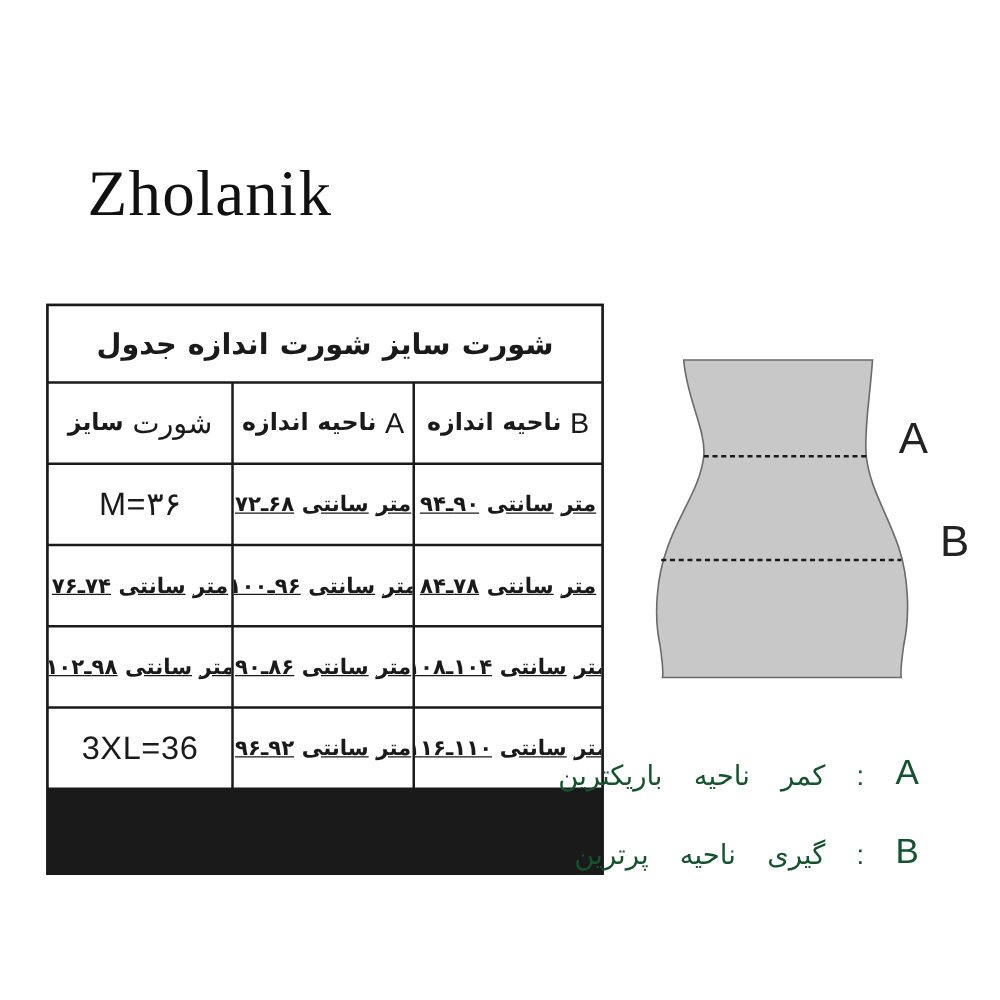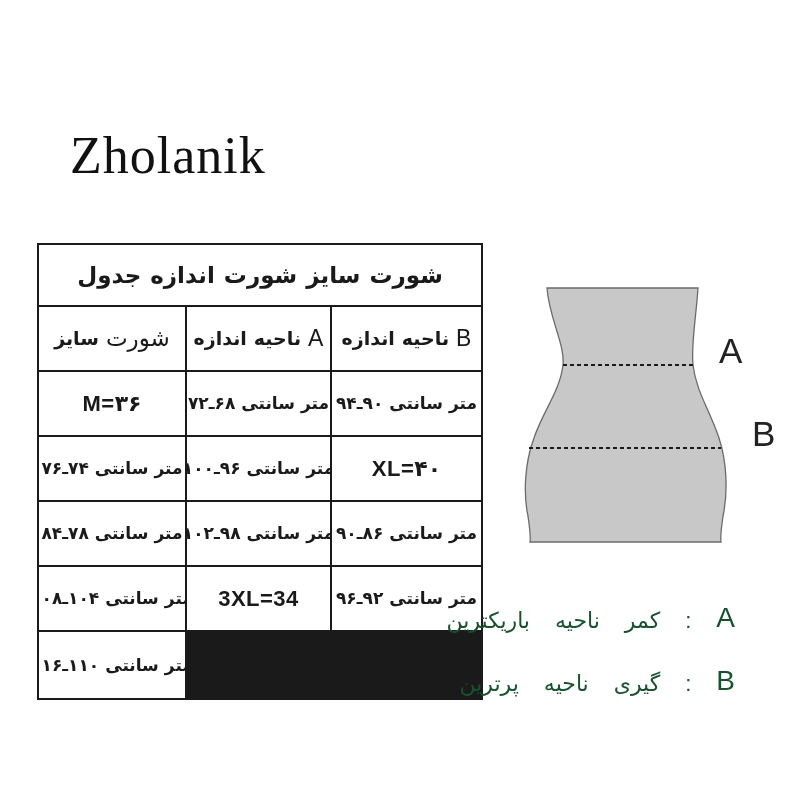--- a/index.html
+++ b/index.html
@@ -48,22 +48,22 @@
   }
   .bw { unicode-bidi: isolate; white-space: nowrap; }
   .cell.title {
     grid-column: 1 / -1;
     font-size: 23px;
     font-weight: 700;
     gap: 9px;
   }
   .cell.hdr { font-size: 19px; font-weight: 700; gap: 7px; }
   .cell.hdr .bw:last-child { font-size: 23px; font-weight: 400; }
-  .cell.val { font-size: 17px; font-weight: 700; gap: 6px; }
-  .cell.sz  { font-size: 22px; font-weight: 700; letter-spacing: 0.5px; }
+  .cell.val { font-size: 17px; font-weight: 700; gap: 6px; text-decoration: underline; }
+  .cell.sz  { font-size: 26px; font-weight: 400; letter-spacing: 0.5px; }
   
   .diagram-svg { position: absolute; left: 0; top: 0; }
   .diag-label {
     position: absolute;
     font-size: 35px;
     font-weight: 400;
     color: #222;
   }
   .diag-label.a { left: 719px; top: 331px; }
   .diag-label.b { left: 752px; top: 414px; }
@@ -134,47 +134,44 @@
         <span dir="rtl" class="bw">۷۴ـ۷۶</span>
         <span dir="rtl" class="bw">سانتی</span>
         <span dir="rtl" class="bw">متر</span>
       </div>
     <div class="cell val">
         <span dir="rtl" class="bw">۹۶ـ۱۰۰</span>
         <span dir="rtl" class="bw">سانتی</span>
         <span dir="rtl" class="bw">متر</span>
       </div>
 
+    <div class="cell val">
+        <span dir="rtl" class="bw">۷۸ـ۸۴</span>
+        <span dir="rtl" class="bw">سانتی</span>
+        <span dir="rtl" class="bw">متر</span>
+      </div>
+    <div class="cell val">
+        <span dir="rtl" class="bw">۹۸ـ۱۰۲</span>
+        <span dir="rtl" class="bw">سانتی</span>
+        <span dir="rtl" class="bw">متر</span>
+      </div>
+
+    <div class="cell val">
+        <span dir="rtl" class="bw">۸۶ـ۹۰</span>
+        <span dir="rtl" class="bw">سانتی</span>
+        <span dir="rtl" class="bw">متر</span>
+      </div>
+    <div class="cell val">
+        <span dir="rtl" class="bw">۱۰۴ـ۱۰۸</span>
+        <span dir="rtl" class="bw">سانتی</span>
+        <span dir="rtl" class="bw">متر</span>
+      </div>
+
     <div class="cell sz">
-        <span class="bw" dir="ltr">XL=۴۰</span>
-      </div>
-    <div class="cell val">
-        <span dir="rtl" class="bw">۷۸ـ۸۴</span>
-        <span dir="rtl" class="bw">سانتی</span>
-        <span dir="rtl" class="bw">متر</span>
-      </div>
-    <div class="cell val">
-        <span dir="rtl" class="bw">۹۸ـ۱۰۲</span>
-        <span dir="rtl" class="bw">سانتی</span>
-        <span dir="rtl" class="bw">متر</span>
-      </div>
-
-    <div class="cell val">
-        <span dir="rtl" class="bw">۸۶ـ۹۰</span>
-        <span dir="rtl" class="bw">سانتی</span>
-        <span dir="rtl" class="bw">متر</span>
-      </div>
-    <div class="cell val">
-        <span dir="rtl" class="bw">۱۰۴ـ۱۰۸</span>
-        <span dir="rtl" class="bw">سانتی</span>
-        <span dir="rtl" class="bw">متر</span>
-      </div>
-
-    <div class="cell sz">
-        <span class="bw" dir="ltr">3XL=34</span>
+        <span class="bw" dir="ltr">3XL=36</span>
       </div>
     <div class="cell val">
         <span dir="rtl" class="bw">۹۲ـ۹۶</span>
         <span dir="rtl" class="bw">سانتی</span>
         <span dir="rtl" class="bw">متر</span>
       </div>
     <div class="cell val">
         <span dir="rtl" class="bw">۱۱۰ـ۱۱۶</span>
         <span dir="rtl" class="bw">سانتی</span>
         <span dir="rtl" class="bw">متر</span>

